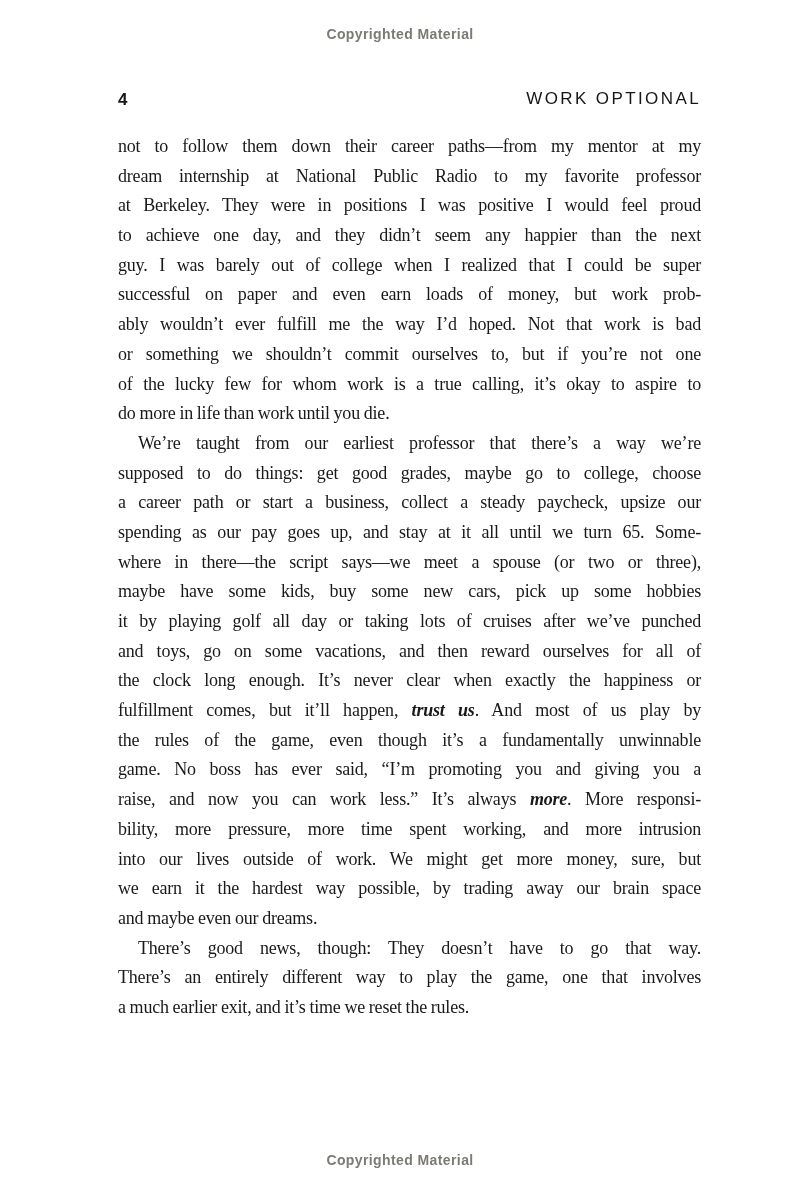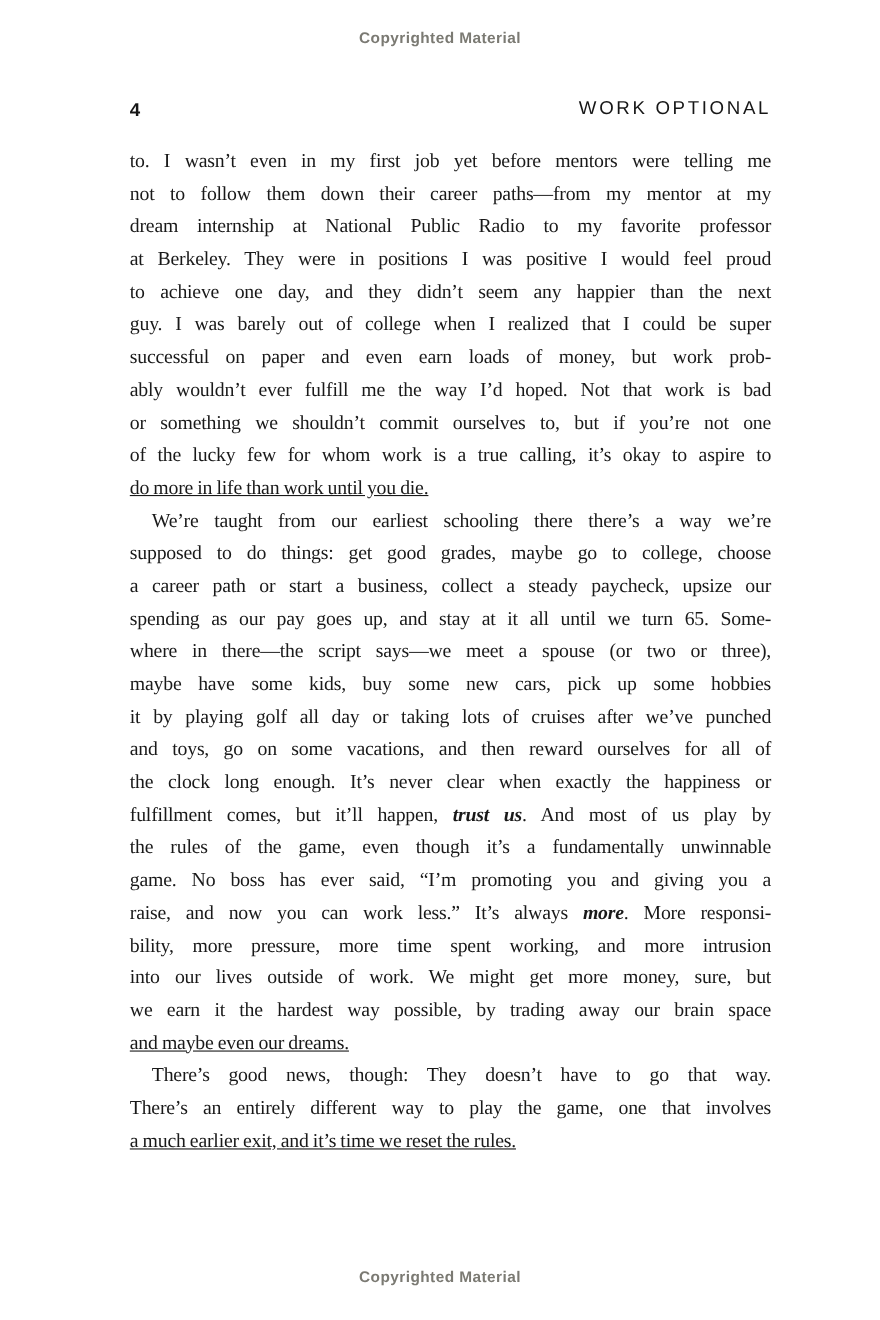--- a/index.html
+++ b/index.html
@@ -40,50 +40,49 @@
     font-size: 18px; line-height: 29.7px;
     color: #191919;
     letter-spacing: -0.2px;
     word-spacing: -0.5px;
   }
   .line {
     text-align: justify;
     text-align-last: justify;
     height: 29.7px;
   }
-  .line.last { text-align-last: left; text-decoration: underline; }
+  .line.last { text-align-last: left; }
   .line.indent { text-indent: 20px; }
   .it { font-style: italic; font-weight: bold; }
 </style>
 </head>
 <body>
 
 <div class="copyright top">Copyrighted Material</div>
 
 <div class="page-header">
   <span class="pagenum">4</span>
   <span class="running">WORK OPTIONAL</span>
 </div>
 
 <div class="body-text">
     <div>
-      <div class="line"><span>to. I wasn’t even in my first job yet before mentors were telling me</span></div>
       <div class="line"><span>not to follow them down their career paths—from my mentor at my</span></div>
       <div class="line"><span>dream internship at National Public Radio to my favorite professor</span></div>
       <div class="line"><span>at Berkeley. They were in positions I was positive I would feel proud</span></div>
       <div class="line"><span>to achieve one day, and they didn’t seem any happier than the next</span></div>
       <div class="line"><span>guy. I was barely out of college when I realized that I could be super</span></div>
       <div class="line"><span>successful on paper and even earn loads of money, but work prob-</span></div>
       <div class="line"><span>ably wouldn’t ever fulfill me the way I’d hoped. Not that work is bad</span></div>
       <div class="line"><span>or something we shouldn’t commit ourselves to, but if you’re not one</span></div>
       <div class="line"><span>of the lucky few for whom work is a true calling, it’s okay to aspire to</span></div>
       <div class="line last"><span>do more in life than work until you die.</span></div>
     </div>
     <div>
-      <div class="line indent"><span>We’re taught from our earliest schooling there there’s a way we’re</span></div>
+      <div class="line indent"><span>We’re taught from our earliest professor that there’s a way we’re</span></div>
       <div class="line"><span>supposed to do things: get good grades, maybe go to college, choose</span></div>
       <div class="line"><span>a career path or start a business, collect a steady paycheck, upsize our</span></div>
       <div class="line"><span>spending as our pay goes up, and stay at it all until we turn 65. Some-</span></div>
       <div class="line"><span>where in there—the script says—we meet a spouse (or two or three),</span></div>
       <div class="line"><span>maybe have some kids, buy some new cars, pick up some hobbies</span></div>
       <div class="line"><span>it by playing golf all day or taking lots of cruises after we’ve punched</span></div>
       <div class="line"><span>and toys, go on some vacations, and then reward ourselves for all of</span></div>
       <div class="line"><span>the clock long enough. It’s never clear when exactly the happiness or</span></div>
       <div class="line"><span>fulfillment comes, but it’ll happen, </span><span class="it">trust us</span><span>. And most of us play by</span></div>
       <div class="line"><span>the rules of the game, even though it’s a fundamentally unwinnable</span></div>

